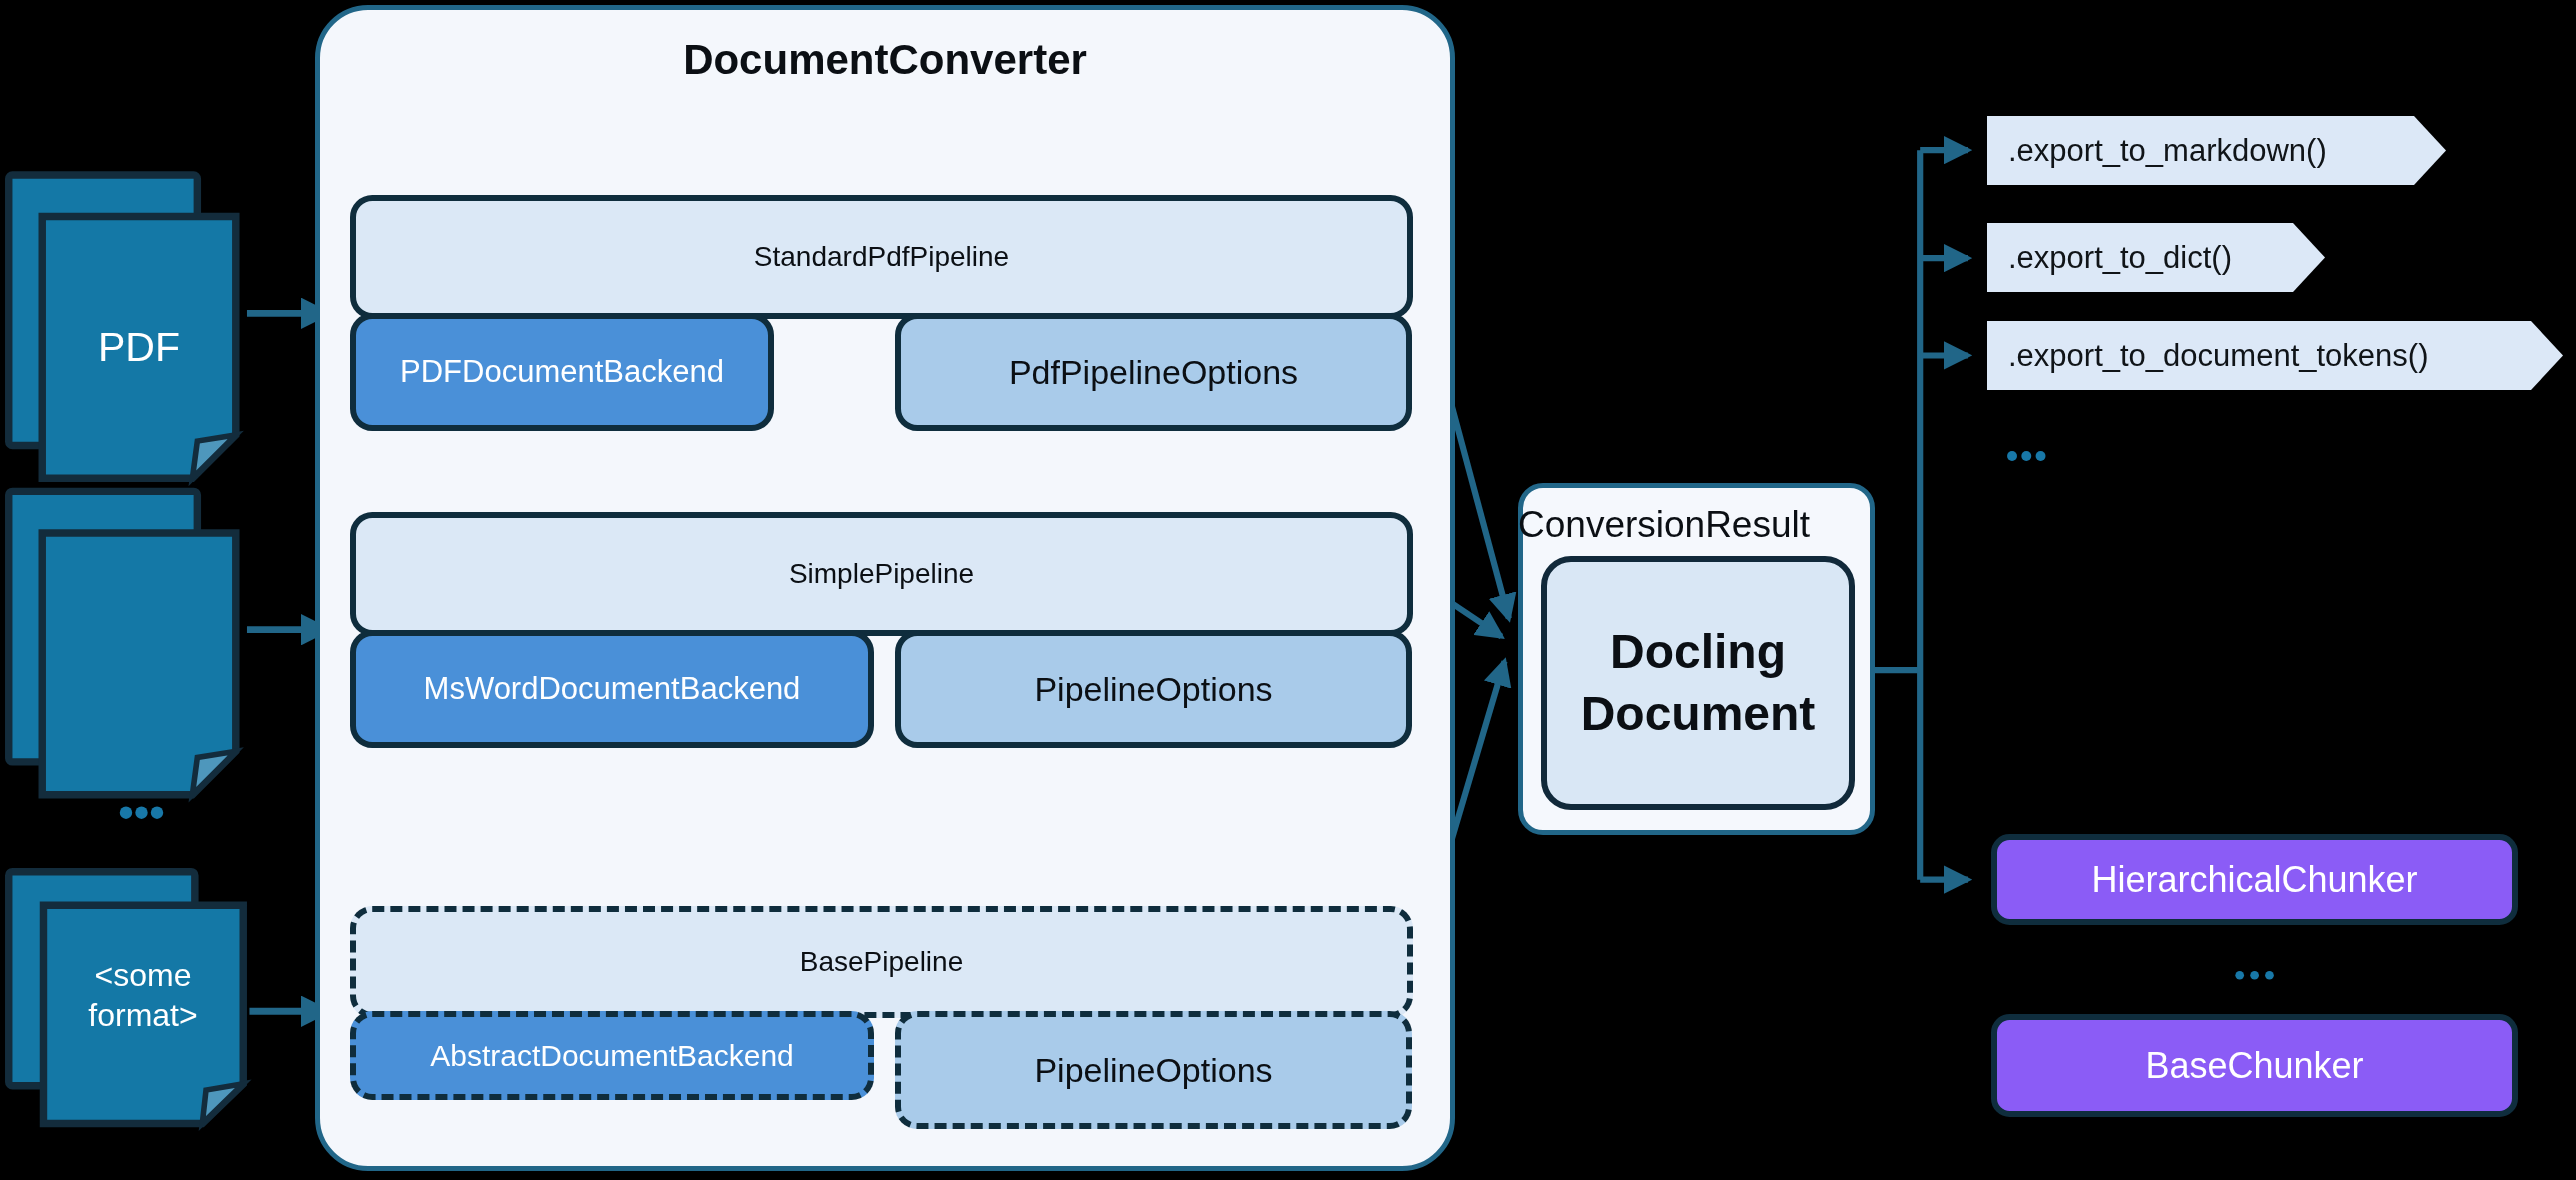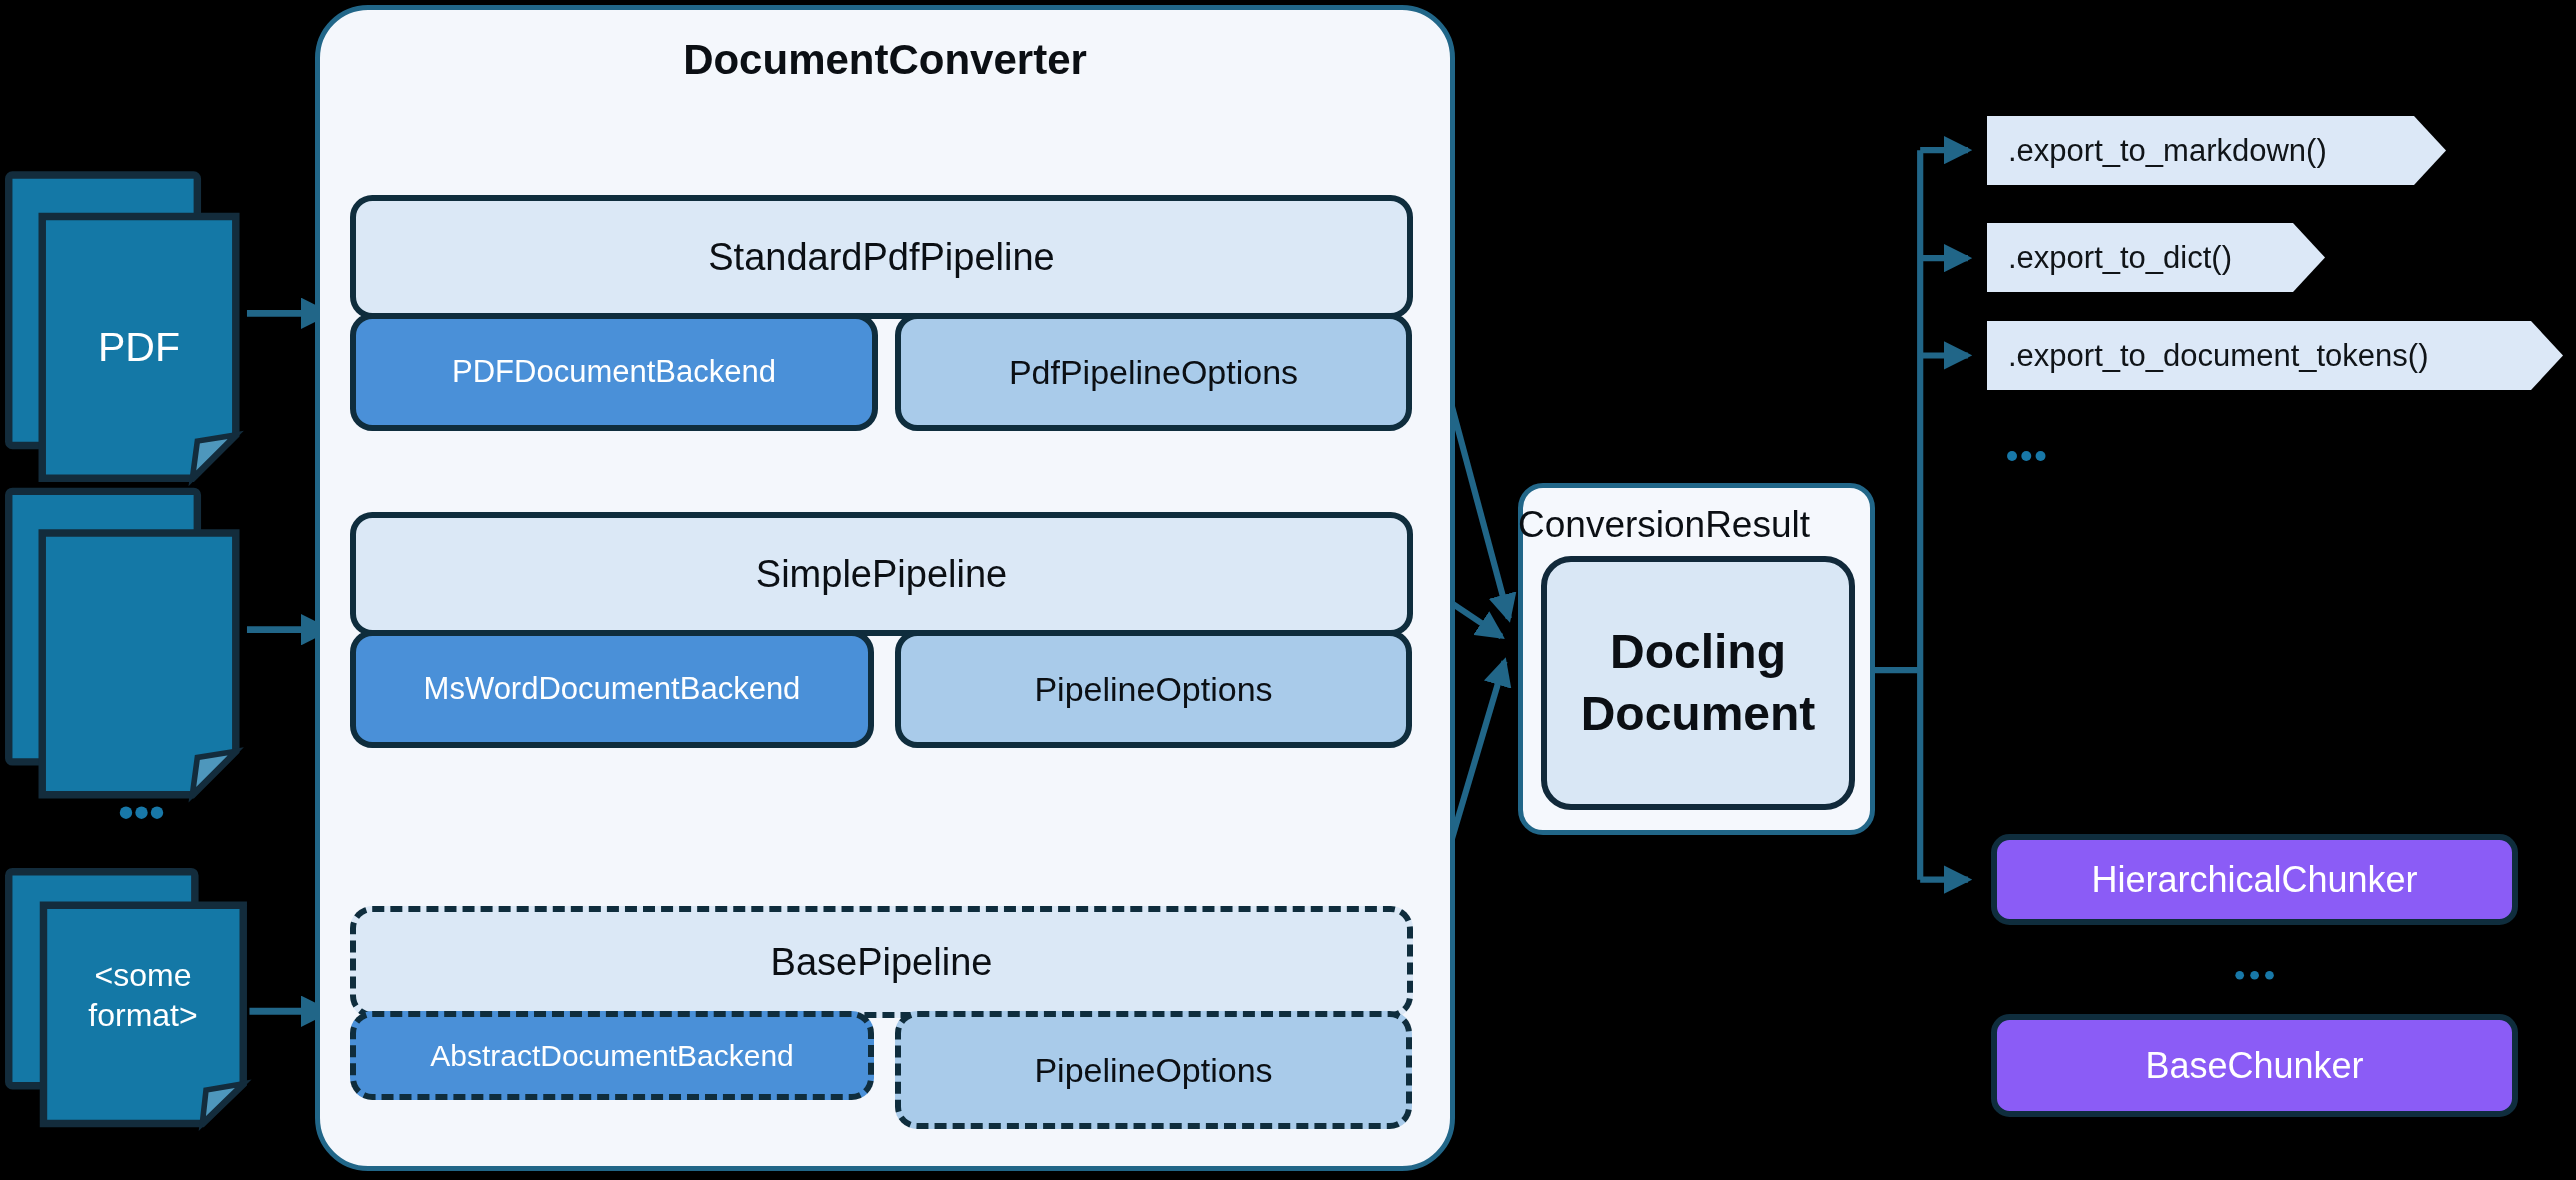--- a/index.html
+++ b/index.html
@@ -22,21 +22,21 @@
     display:flex; align-items:center; justify-content:center;
     font-size:42px; font-weight:bold; color:#0B0F14;
   }
 
   
   .pipebox {
     border:6.2px solid #0F2D3D; border-radius:22.3px;
     display:flex; align-items:center; justify-content:center;
     color:#0B0F14;
   }
-  .hdr   { background:#DBE8F6; font-size:38px; }
+  .hdr   { background:#DBE8F6; font-size:28px; }
   .bkend { background:#4A90D8; color:#FFFFFF; font-size:31px; }
   .opts  { background:#A9CBEA; font-size:34px; }
   .dashed { border-style:dashed; }
 
   
   .icon-label {
     display:flex; flex-direction:column; align-items:center; justify-content:center;
     color:#fff; text-align:center; line-height:1.25;
   }
 
@@ -140,21 +140,21 @@
       <line x1="3095" y1="416" x2="3172" y2="416" marker-end="url(#ah)"></line>
       <line x1="3095" y1="573" x2="3172" y2="573" marker-end="url(#ah)"></line>
       <line x1="3095" y1="1418" x2="3172" y2="1418" marker-end="url(#ah)"></line>
     </g>
   </svg>
 
   <div class="abs converter"></div>
   <div class="abs converter-title">DocumentConverter</div>
 
   <div class="abs pipebox hdr" style="left:350px; top:195px; width:1063px; height:124px;">StandardPdfPipeline</div>
-  <div class="abs pipebox bkend" style="left:350px; top:313px; width:528px; height:118px;">PDFDocumentBackend</div>
+  <div class="abs pipebox bkend" style="left:350px; top:313px; width:424px; height:118px;">PDFDocumentBackend</div>
   <div class="abs pipebox opts" style="left:895px; top:313px; width:517px; height:118px;">PdfPipelineOptions</div>
 
   <div class="abs pipebox hdr" style="left:350px; top:512px; width:1063px; height:124px;">SimplePipeline</div>
   <div class="abs pipebox bkend" style="left:350px; top:630px; width:524px; height:118px;">MsWordDocumentBackend</div>
   <div class="abs pipebox opts" style="left:895px; top:630px; width:517px; height:118px;">PipelineOptions</div>
 
   <div class="abs pipebox hdr dashed" style="left:350px; top:906px; width:1063px; height:112px;">BasePipeline</div>
   <div class="abs pipebox bkend dashed" style="left:350px; top:1011px; width:524px; height:89px; font-size:30px;">AbstractDocumentBackend</div>
   <div class="abs pipebox opts dashed" style="left:895px; top:1011px; width:517px; height:118px;">PipelineOptions</div>
 

